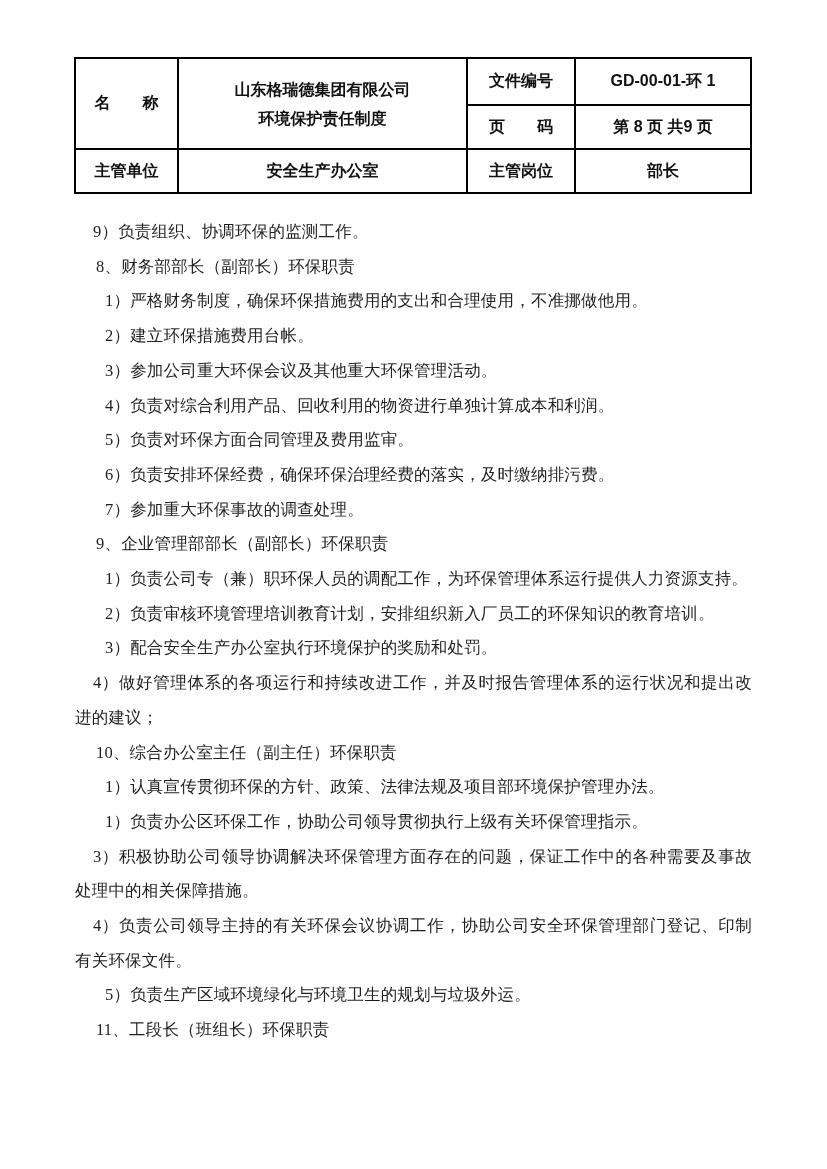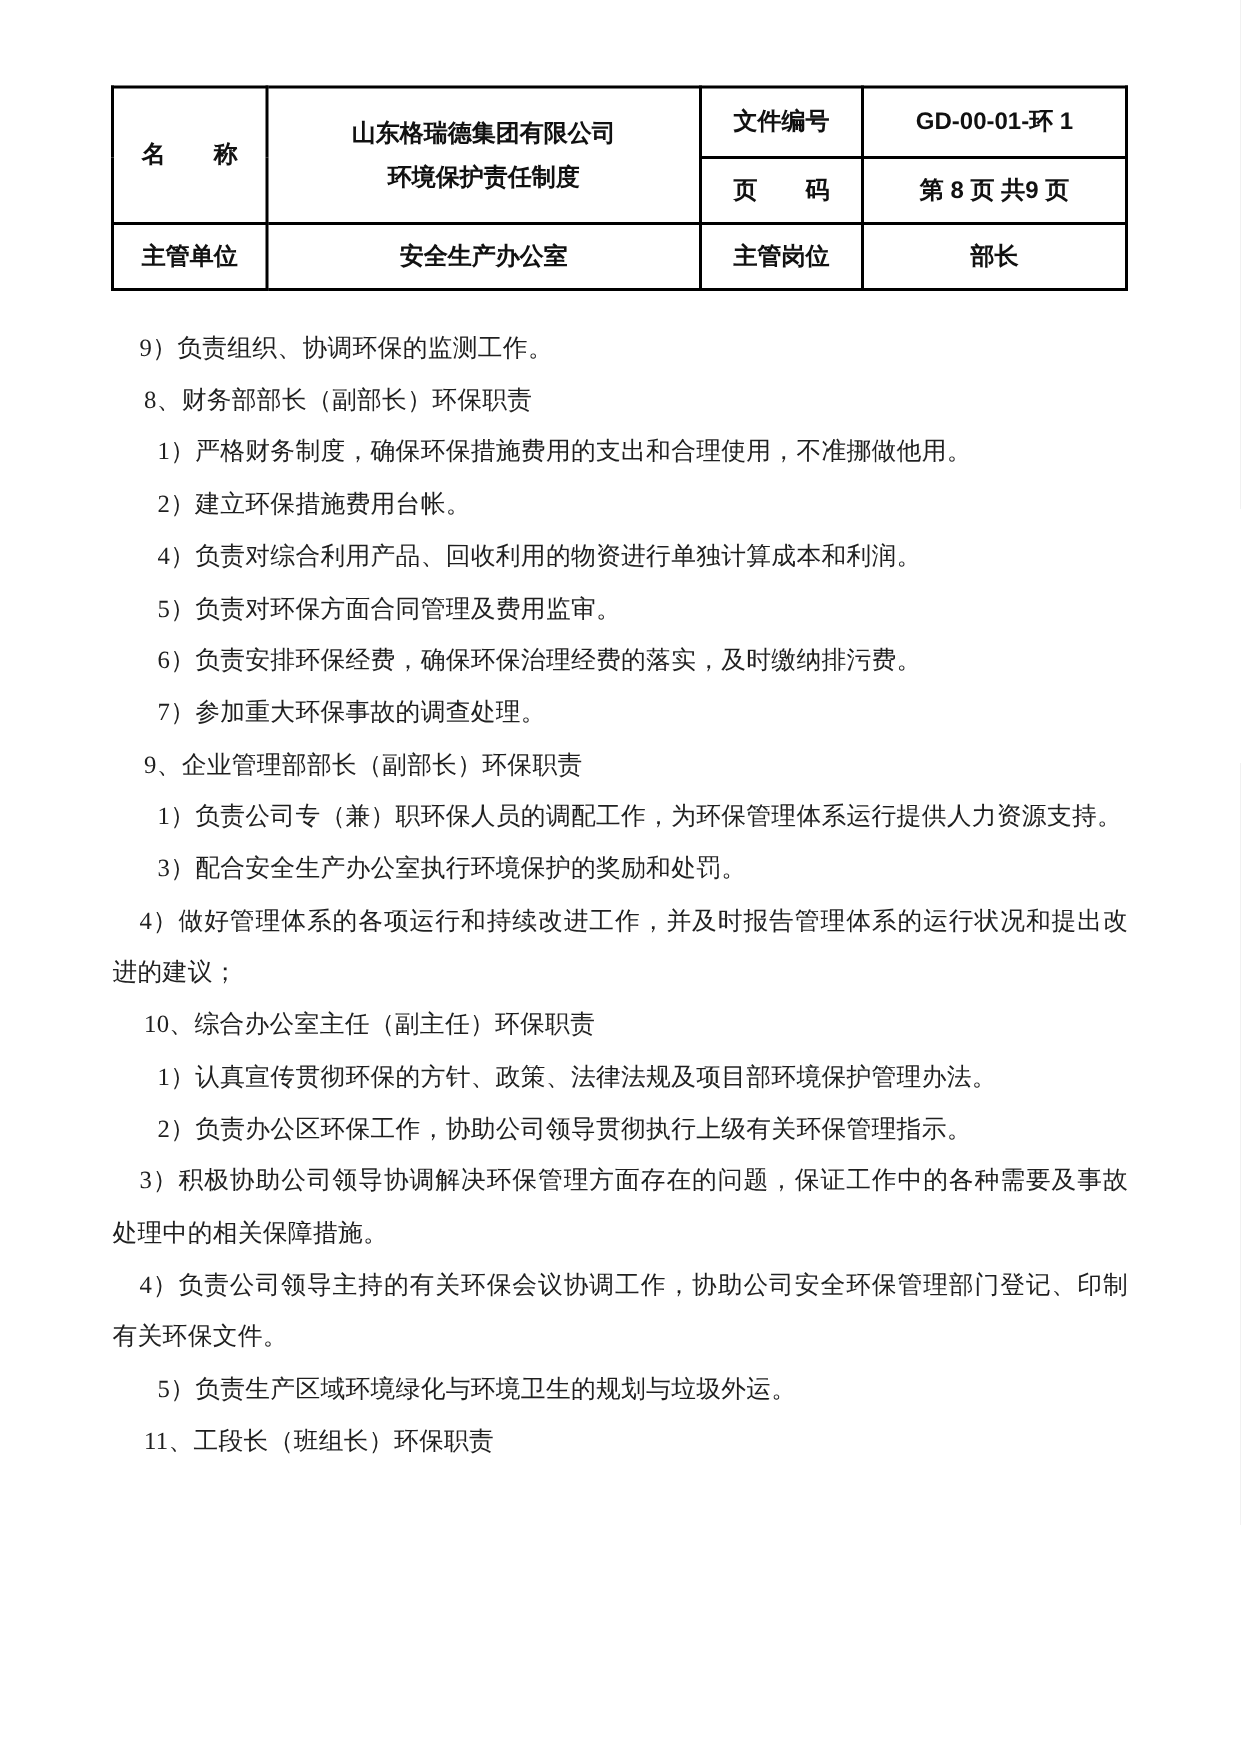--- a/index.html
+++ b/index.html
@@ -99,30 +99,32 @@
         <td>部长</td>
       </tr>
     </tbody>
   </table>
 
   <div class="body-text">
     <p class="item-sm">9）负责组织、协调环保的监测工作。</p>
     <p class="heading">8、财务部部长（副部长）环保职责</p>
     <p class="item-lg">1）严格财务制度，确保环保措施费用的支出和合理使用，不准挪做他用。</p>
     <p class="item-lg">2）建立环保措施费用台帐。</p>
+    <p class="item-lg">3）参加公司重大环保会议及其他重大环保管理活动。</p>
     <p class="item-lg">4）负责对综合利用产品、回收利用的物资进行单独计算成本和利润。</p>
     <p class="item-lg">5）负责对环保方面合同管理及费用监审。</p>
     <p class="item-lg">6）负责安排环保经费，确保环保治理经费的落实，及时缴纳排污费。</p>
     <p class="item-lg">7）参加重大环保事故的调查处理。</p>
     <p class="heading">9、企业管理部部长（副部长）环保职责</p>
     <p class="item-lg">1）负责公司专（兼）职环保人员的调配工作，为环保管理体系运行提供人力资源支持。</p>
+    <p class="item-lg">2）负责审核环境管理培训教育计划，安排组织新入厂员工的环保知识的教育培训。</p>
     <p class="item-lg">3）配合安全生产办公室执行环境保护的奖励和处罚。</p>
     <p class="item-sm">4）做好管理体系的各项运行和持续改进工作，并及时报告管理体系的运行状况和提出改进的建议；</p>
     <p class="heading">10、综合办公室主任（副主任）环保职责</p>
     <p class="item-lg">1）认真宣传贯彻环保的方针、政策、法律法规及项目部环境保护管理办法。</p>
-    <p class="item-lg">2）负责办公区环保工作，协助公司领导贯彻执行上级有关环保管理指示。</p>
+    <p class="item-lg">1）负责办公区环保工作，协助公司领导贯彻执行上级有关环保管理指示。</p>
     <p class="item-sm">3）积极协助公司领导协调解决环保管理方面存在的问题，保证工作中的各种需要及事故处理中的相关保障措施。</p>
     <p class="item-sm">4）负责公司领导主持的有关环保会议协调工作，协助公司安全环保管理部门登记、印制有关环保文件。</p>
     <p class="item-lg">5）负责生产区域环境绿化与环境卫生的规划与垃圾外运。</p>
     <p class="heading">11、工段长（班组长）环保职责</p>
   </div>
 
 </div>
 
 </body></html>

